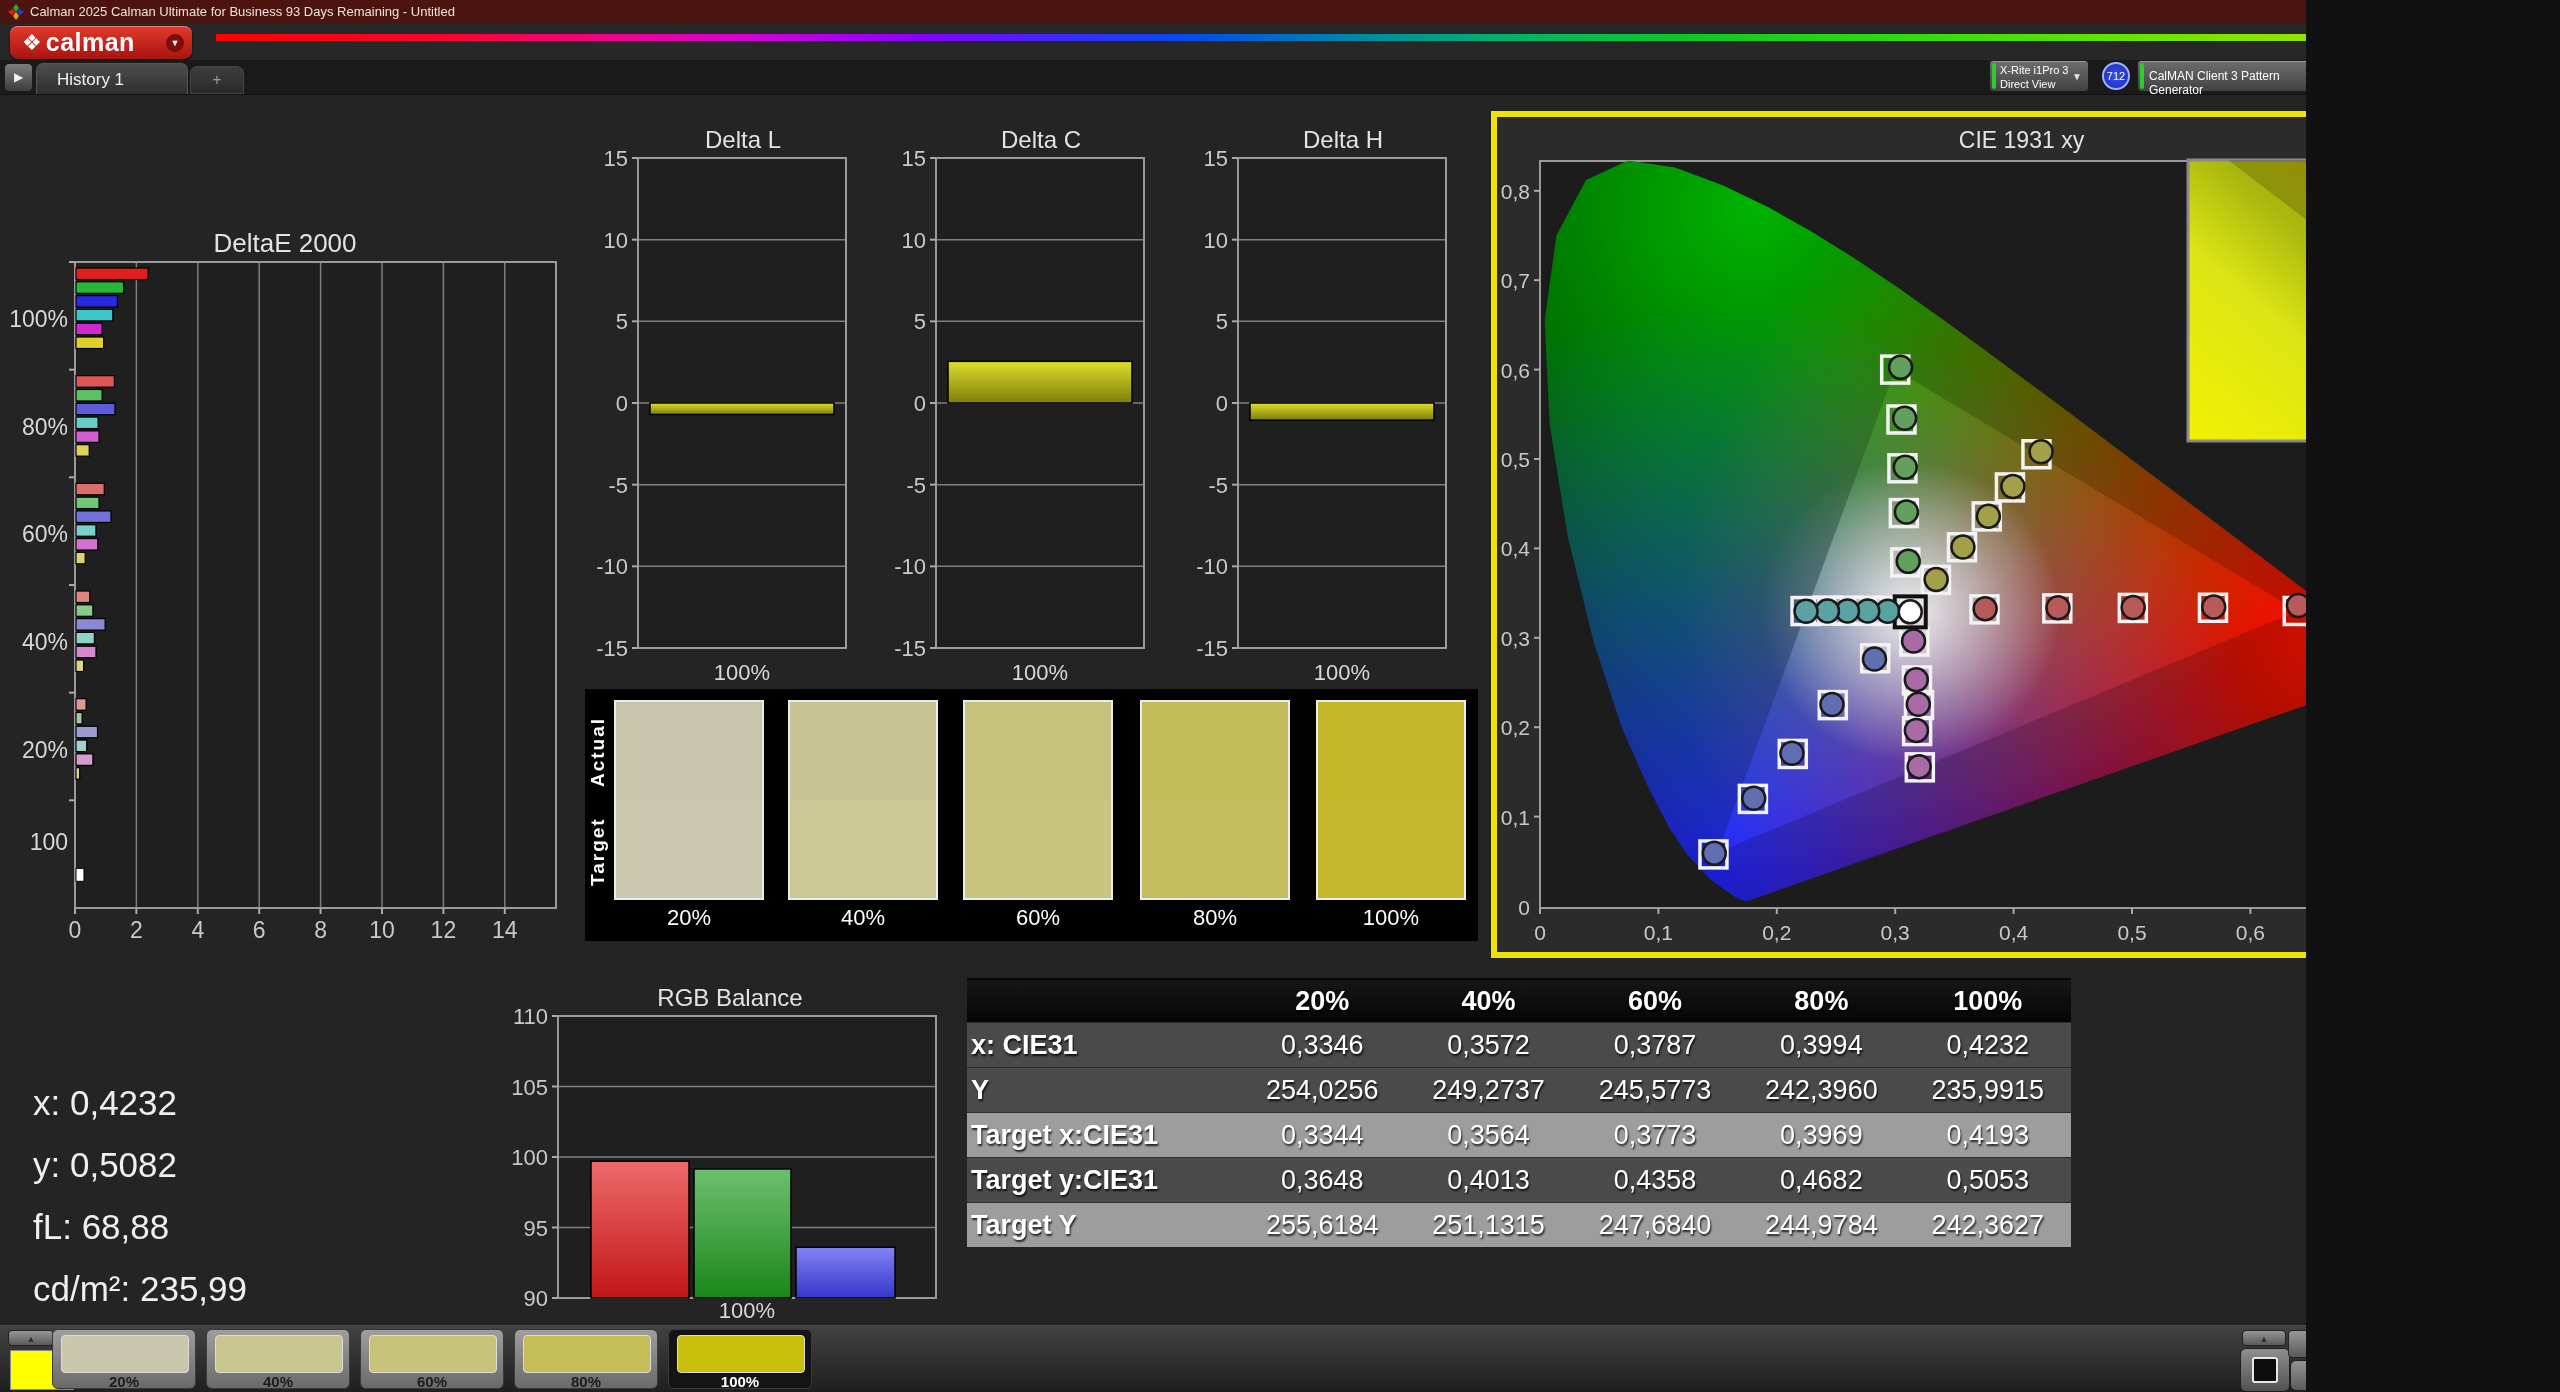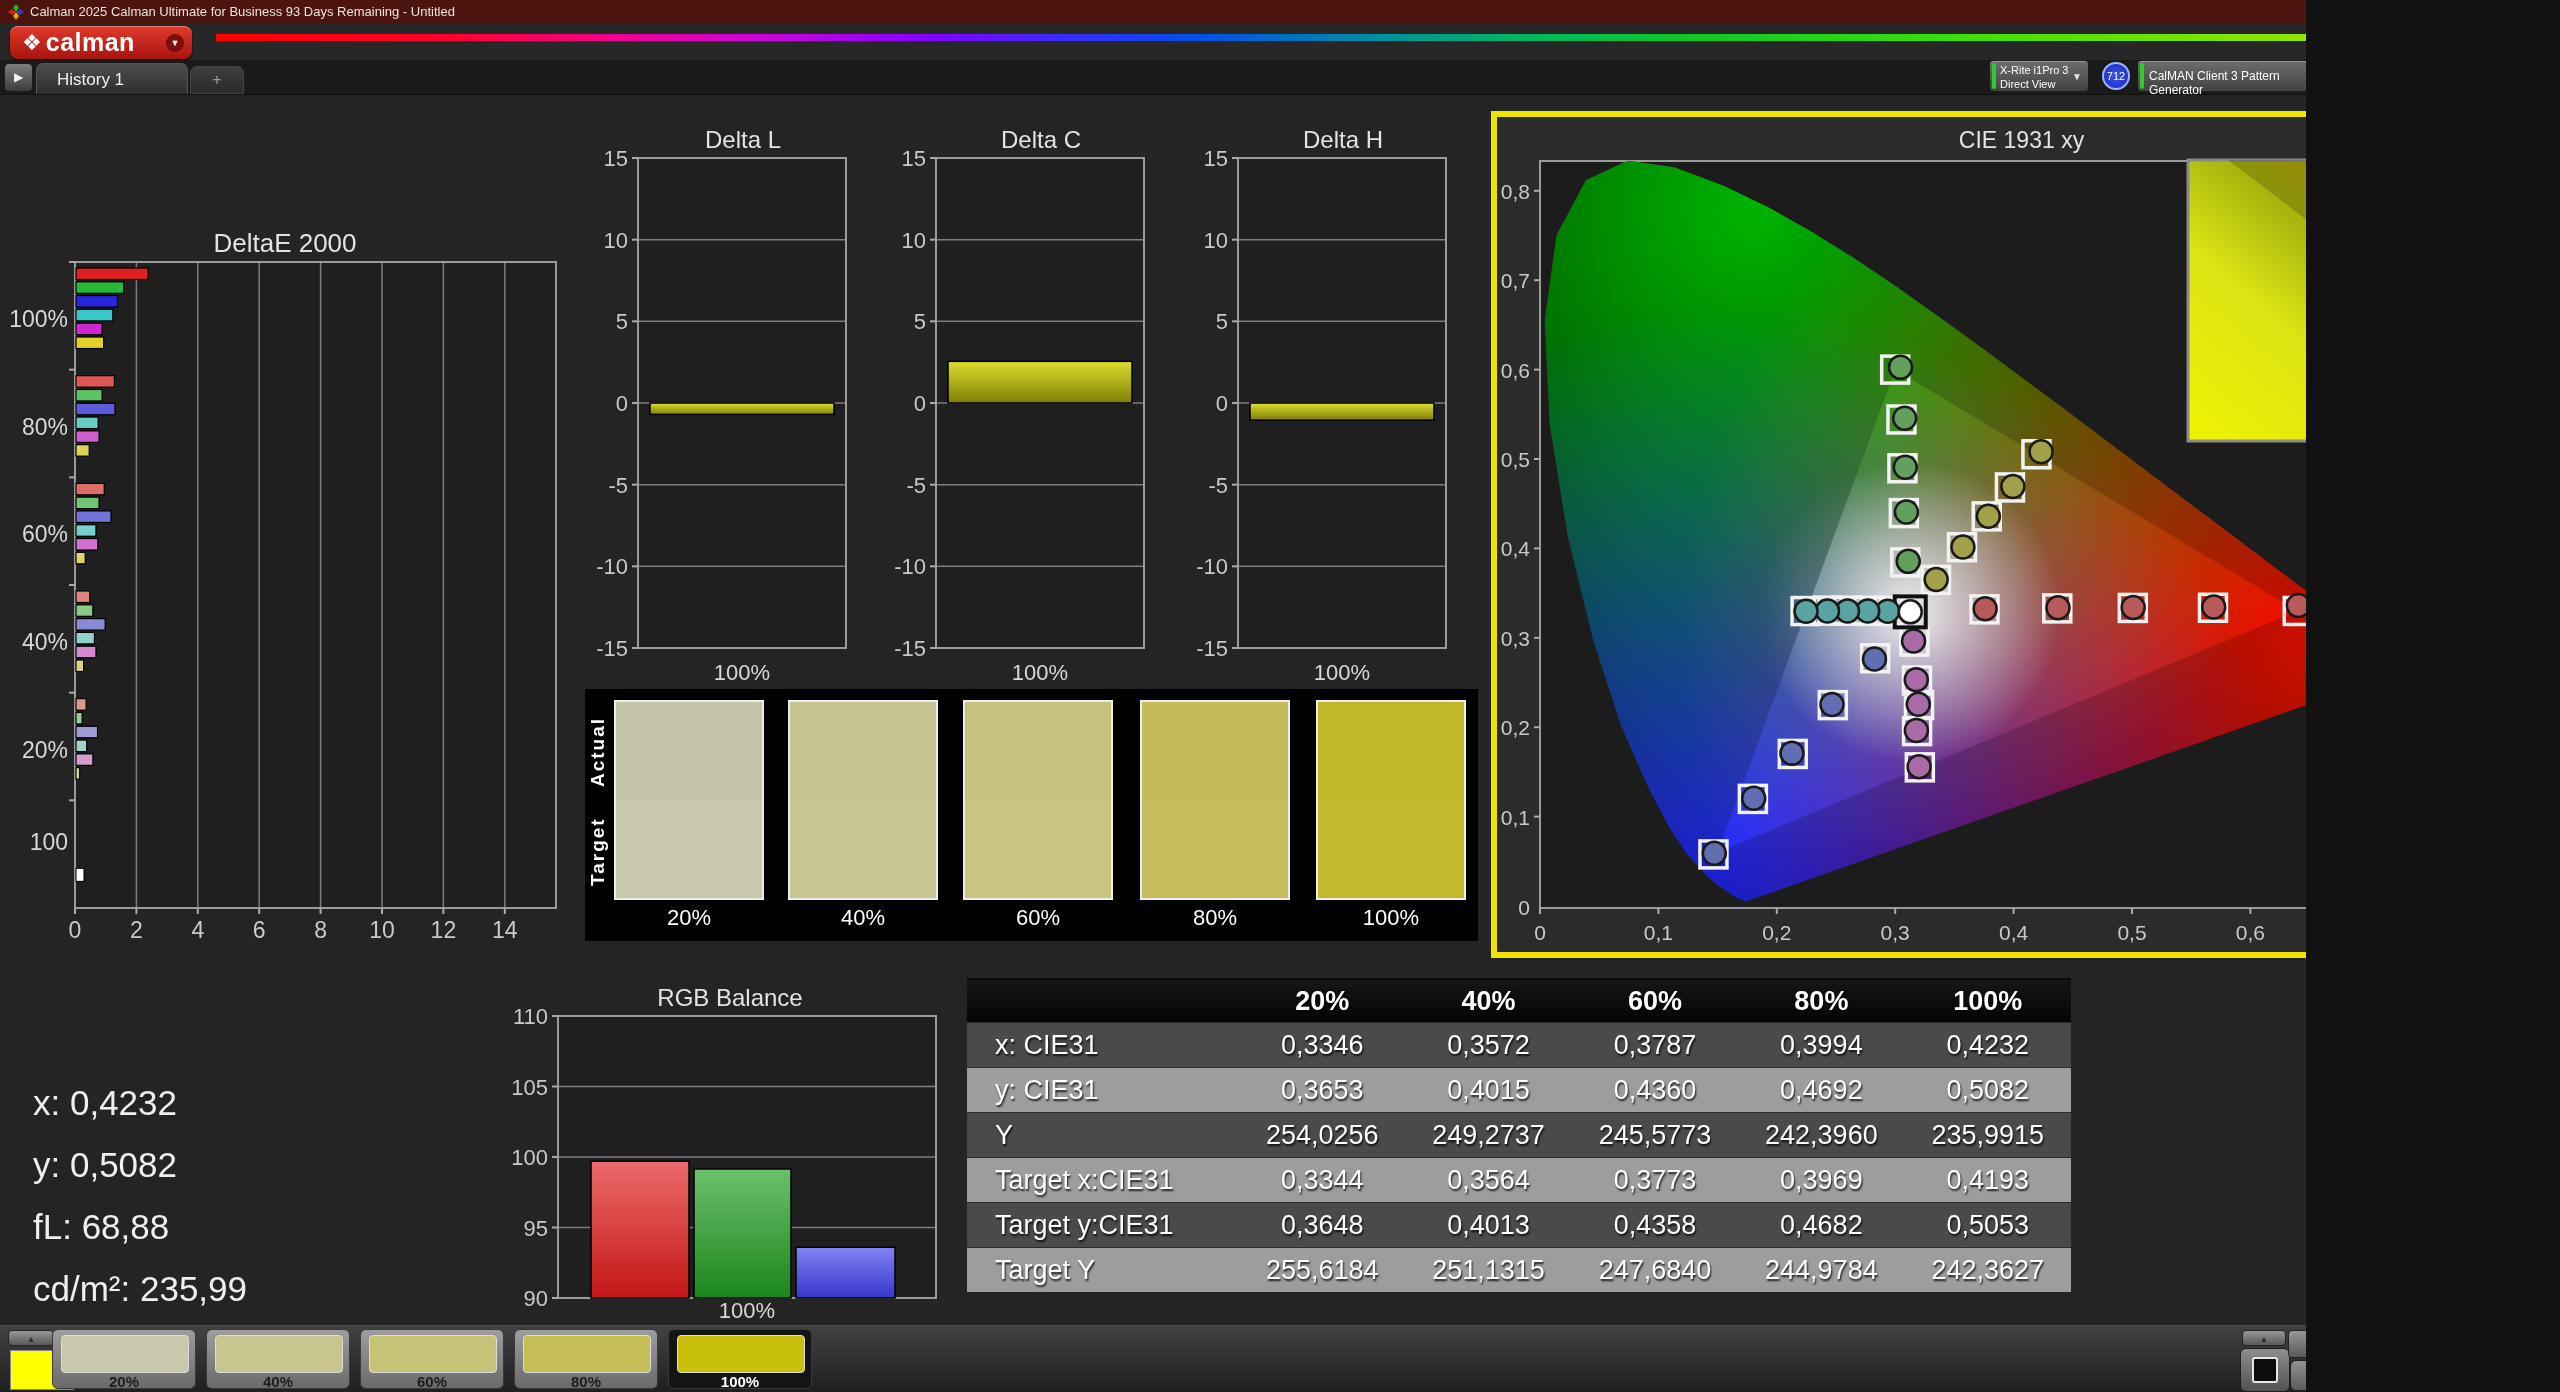--- a/index.html
+++ b/index.html
@@ -60,21 +60,21 @@
   
   .cr-title{left:33px;top:990px;font-size:46px;color:#f2f2f2;}
   .cr-items{left:33px;top:1072px;font-size:35px;color:#efefef;line-height:62px;}
 
   
   .rtable{left:967px;top:978px;width:1104px;color:#fff;border-top:2px solid #0a0a0a;}
   .trow{display:grid;grid-template-columns:272px repeat(5,166.4px);}
   .thead{height:42px;background:linear-gradient(#161616,#050505);}
   .trow div{display:flex;align-items:center;justify-content:center;font-size:27px;
             text-shadow:1px 2px 2px rgba(0,0,0,.8);}
-  .trow div:first-child{justify-content:flex-start;padding-left:28px;font-weight:normal;box-sizing:border-box;}
+  .trow div:first-child{justify-content:flex-start;padding-left:4px;font-weight:bold;box-sizing:border-box;}
   .thead div{font-weight:bold;}
   .rdark{height:44px;background:#4a4a4a;border-top:1px solid #2c2c2c;}
   .rlight{height:44px;background:#9d9d9d;border-top:1px solid #2c2c2c;}
 
   
   .bottombar{left:0;top:1325px;width:2560px;height:67px;background:linear-gradient(#424242,#1e1e1e);border-top:1px solid #4a4a4a;}
   .minibtn{position:absolute;border-radius:4px;border:1px solid #222;background:linear-gradient(#969696,#5a5a5a);
            color:#303030;text-align:center;box-sizing:border-box;}
   .swbtn{position:absolute;top:3px;width:144px;height:60px;border-radius:6px;border:1px solid #3a3a3a;
          background:linear-gradient(#9e9e9e,#6a6a6a);box-sizing:border-box;}
@@ -558,28 +558,20 @@
         <div>100%</div>
       </div>
       <div class="trow rdark">
         <div>x: CIE31</div>
         <div>0,3346</div>
         <div>0,3572</div>
         <div>0,3787</div>
         <div>0,3994</div>
         <div>0,4232</div>
       </div>
-      <div class="trow rlight">
-        <div>y: CIE31</div>
-        <div>0,3653</div>
-        <div>0,4015</div>
-        <div>0,4360</div>
-        <div>0,4692</div>
-        <div>0,5082</div>
-      </div>
       <div class="trow rdark">
         <div>Y</div>
         <div>254,0256</div>
         <div>249,2737</div>
         <div>245,5773</div>
         <div>242,3960</div>
         <div>235,9915</div>
       </div>
       <div class="trow rlight">
         <div>Target x:CIE31</div>

